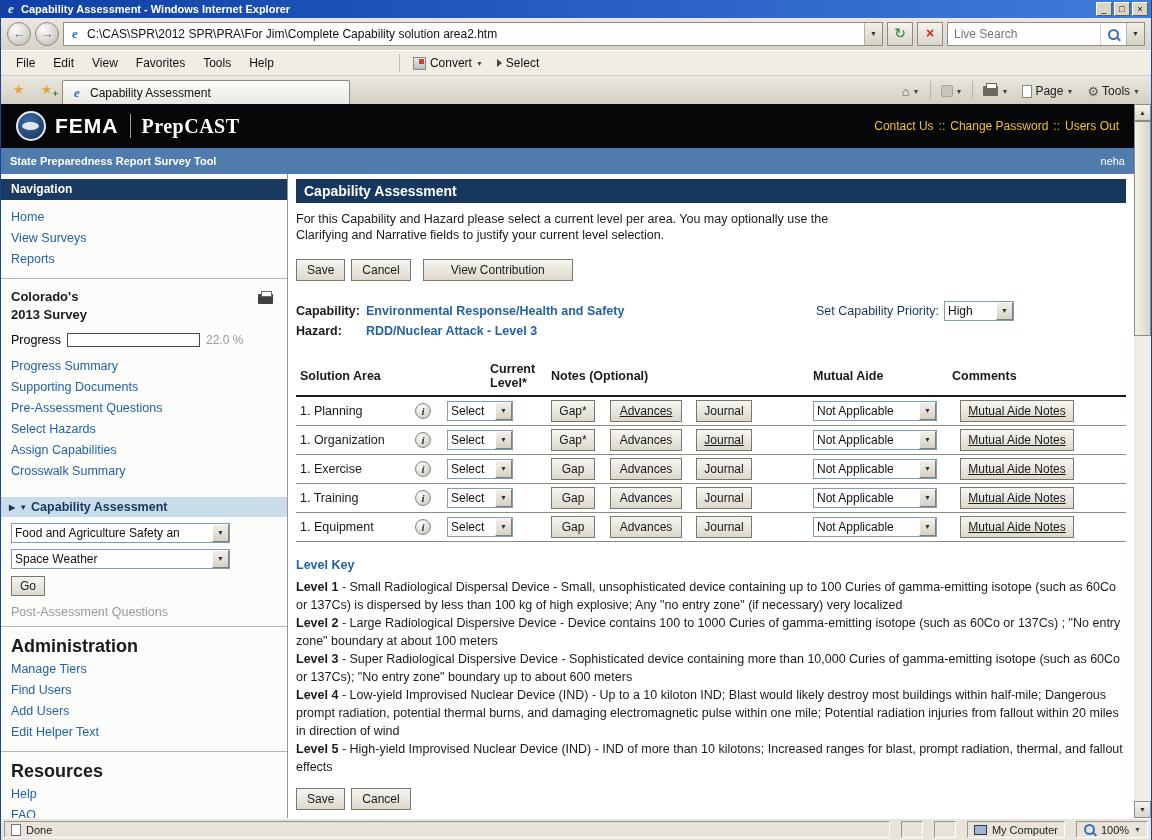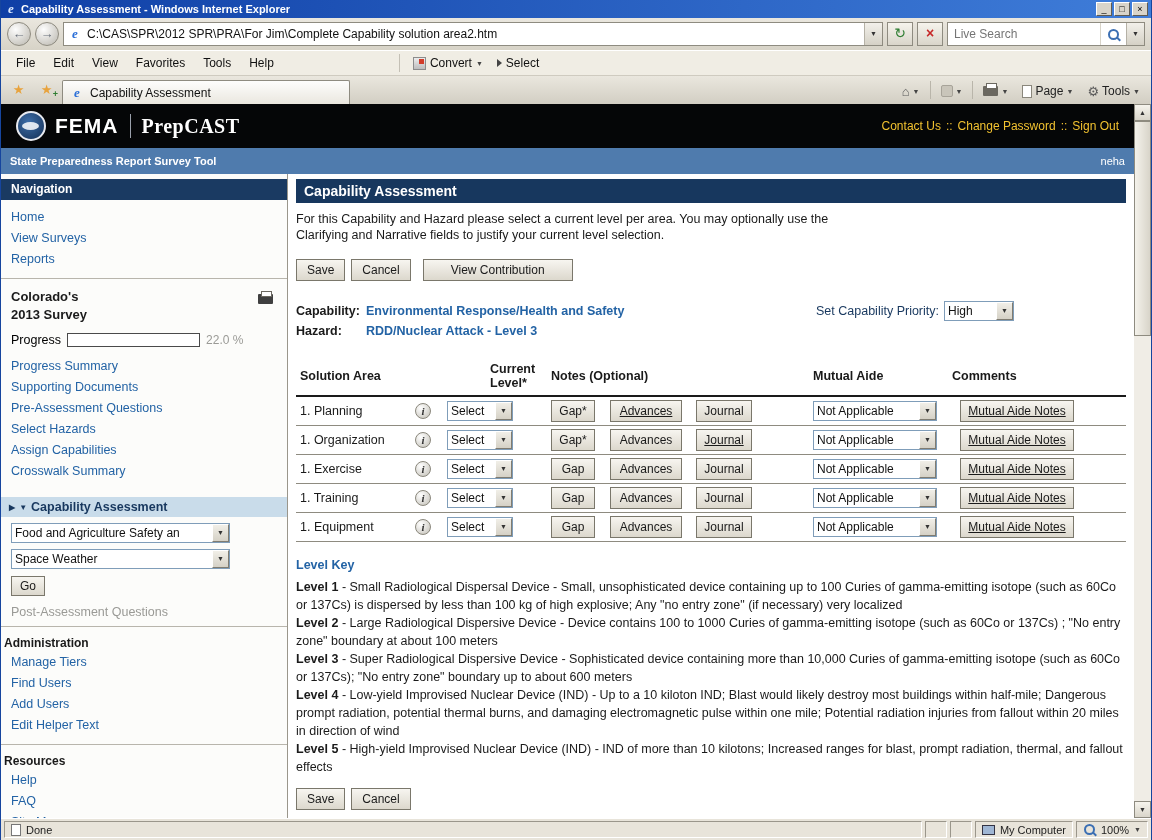--- a/index.html
+++ b/index.html
@@ -91,21 +91,21 @@
   .progress-fill { height: 100%; width: 49%; background: linear-gradient(#37B25B,#1E7A38); }
   .progress-text { color: #9A9A96; font-size: 12px; }
   .active-item { height: 20px; margin-top: 7px; background: #C9DCEA; display: flex; align-items: center; gap: 4px; padding-left: 8px; color: #17375E; font-weight: bold; }
   .tri { font-size: 8px; color: #17375E; }
   .side-select { width: 219px; margin: 6px 0 0 10px; height: 20px; border: 1px solid #7F9DB9; background: #fff; display: flex; align-items: center; }
   .side-select .val, .xsel .val { flex: 1; font-size: 12px; padding-left: 3px; white-space: nowrap; overflow: hidden; color: #111; }
   .sel-arrow { width: 17px; height: 18px; flex: none; background: linear-gradient(#F1EFE8,#D5D1C6); border: 1px solid; border-color: #FFF #807C71 #807C71 #FFF; font-size: 7px; text-align: center; line-height: 16px; color: #333; }
   .btn { height: 22px; background: linear-gradient(#F7F5F0,#DCD8CD); border: 1px solid #7A776B; font-size: 12px; padding: 0 10px; color: #1A1A1A; font-family: inherit; cursor: default; }
   .go-btn { margin: 7px 0 0 10px; height: 20px; padding: 0 8px; }
   .post { color: #9A9A96; padding: 9px 0 7px 10px; }
-  .section-header { font-weight: bold; font-size: 12px; color: #1A1A1A; padding: 9px 0 2px 3px; }
+  .section-header { font-weight: bold; font-size: 18px; color: #1A1A1A; padding: 9px 0 2px 10px; }
 
   
   .main { flex: 1; padding: 5px 8px 0; display: flex; flex-direction: column; font-size: 12.5px; color: #1A1A1A; overflow: hidden; }
   .main-title { height: 24px; background: #17375E; color: #fff; font-weight: bold; font-size: 14px; line-height: 24px; padding-left: 8px; }
   .instructions { margin-top: 8px; line-height: 16px; }
   .action-row { margin-top: 16px; display: flex; gap: 6px; }
   .view-contrib { margin-left: 6px; padding: 0 27px; }
   .cap-block { margin-top: 20px; }
   .cap-row { display: flex; line-height: 20px; align-items: center; }
   .cap-label { width: 70px; font-weight: bold; }
@@ -122,21 +122,21 @@
   .gap-btn { width: 44px; padding: 0; } .adv-btn { width: 72px; padding: 0; } .jour-btn { width: 56px; padding: 0; }
   .notes-btn { width: 114px; padding: 0; margin-left: 8px; text-decoration: underline; }
   .u { text-decoration: underline; }
   .level-key { margin-top: 16px; }
   .level-key-title { color: #2363A5; font-weight: bold; margin-bottom: 6px; }
   .level-p { margin: 0; line-height: 18px; }
   .level-label { font-weight: bold; }
   .bottom-actions { margin-top: 12px; display: flex; gap: 6px; padding-bottom: 8px; }
 
   
-  .statusbar { height: 22px; background: #E8E4DA; border-top: 1px solid #FFF; display: flex; align-items: center; padding: 2px 3px; gap: 3px; font-size: 11px; color: #222; }
+  .statusbar { height: 22px; background: #E8E4DA; border-top: 1px solid #FFF; display: flex; align-items: center; padding: 2px 3px; gap: 11px; font-size: 11px; color: #222; }
   .status-cell { border: 1px solid; border-color: #9A968B #FFF #FFF #9A968B; height: 17px; display: flex; align-items: center; padding: 0 6px; gap: 5px; }
   .status-left { flex: 1; }
   .cell-sm { width: 22px; }
   .doc-icon { width: 10px; height: 12px; background: #fff; border: 1px solid #777; }
   .comp-icon { width: 13px; height: 10px; border: 1px solid #334; background: #9FB6D4; }
 </style>
 </head>
 <body>
 
 <div class="window">
@@ -230,21 +230,21 @@
       <div class="fema">
         <span class="fema-logo"></span>
         <span class="fema-name">FEMA</span>
         <span class="brand-divider"></span>
         <span class="prepcast">PrepCAST</span>
         <span class="brand-links">
           <span>Contact Us</span>
           <span>::</span>
           <span>Change Password</span>
           <span>::</span>
-          <span>Sign Out</span>
+          <span>Users Out</span>
         </span>
       </div>
 
       <div class="subbar">
         <span>State Preparedness Report Survey Tool</span>
         <span class="user">neha</span>
       </div>
 
       <div class="content">
 

